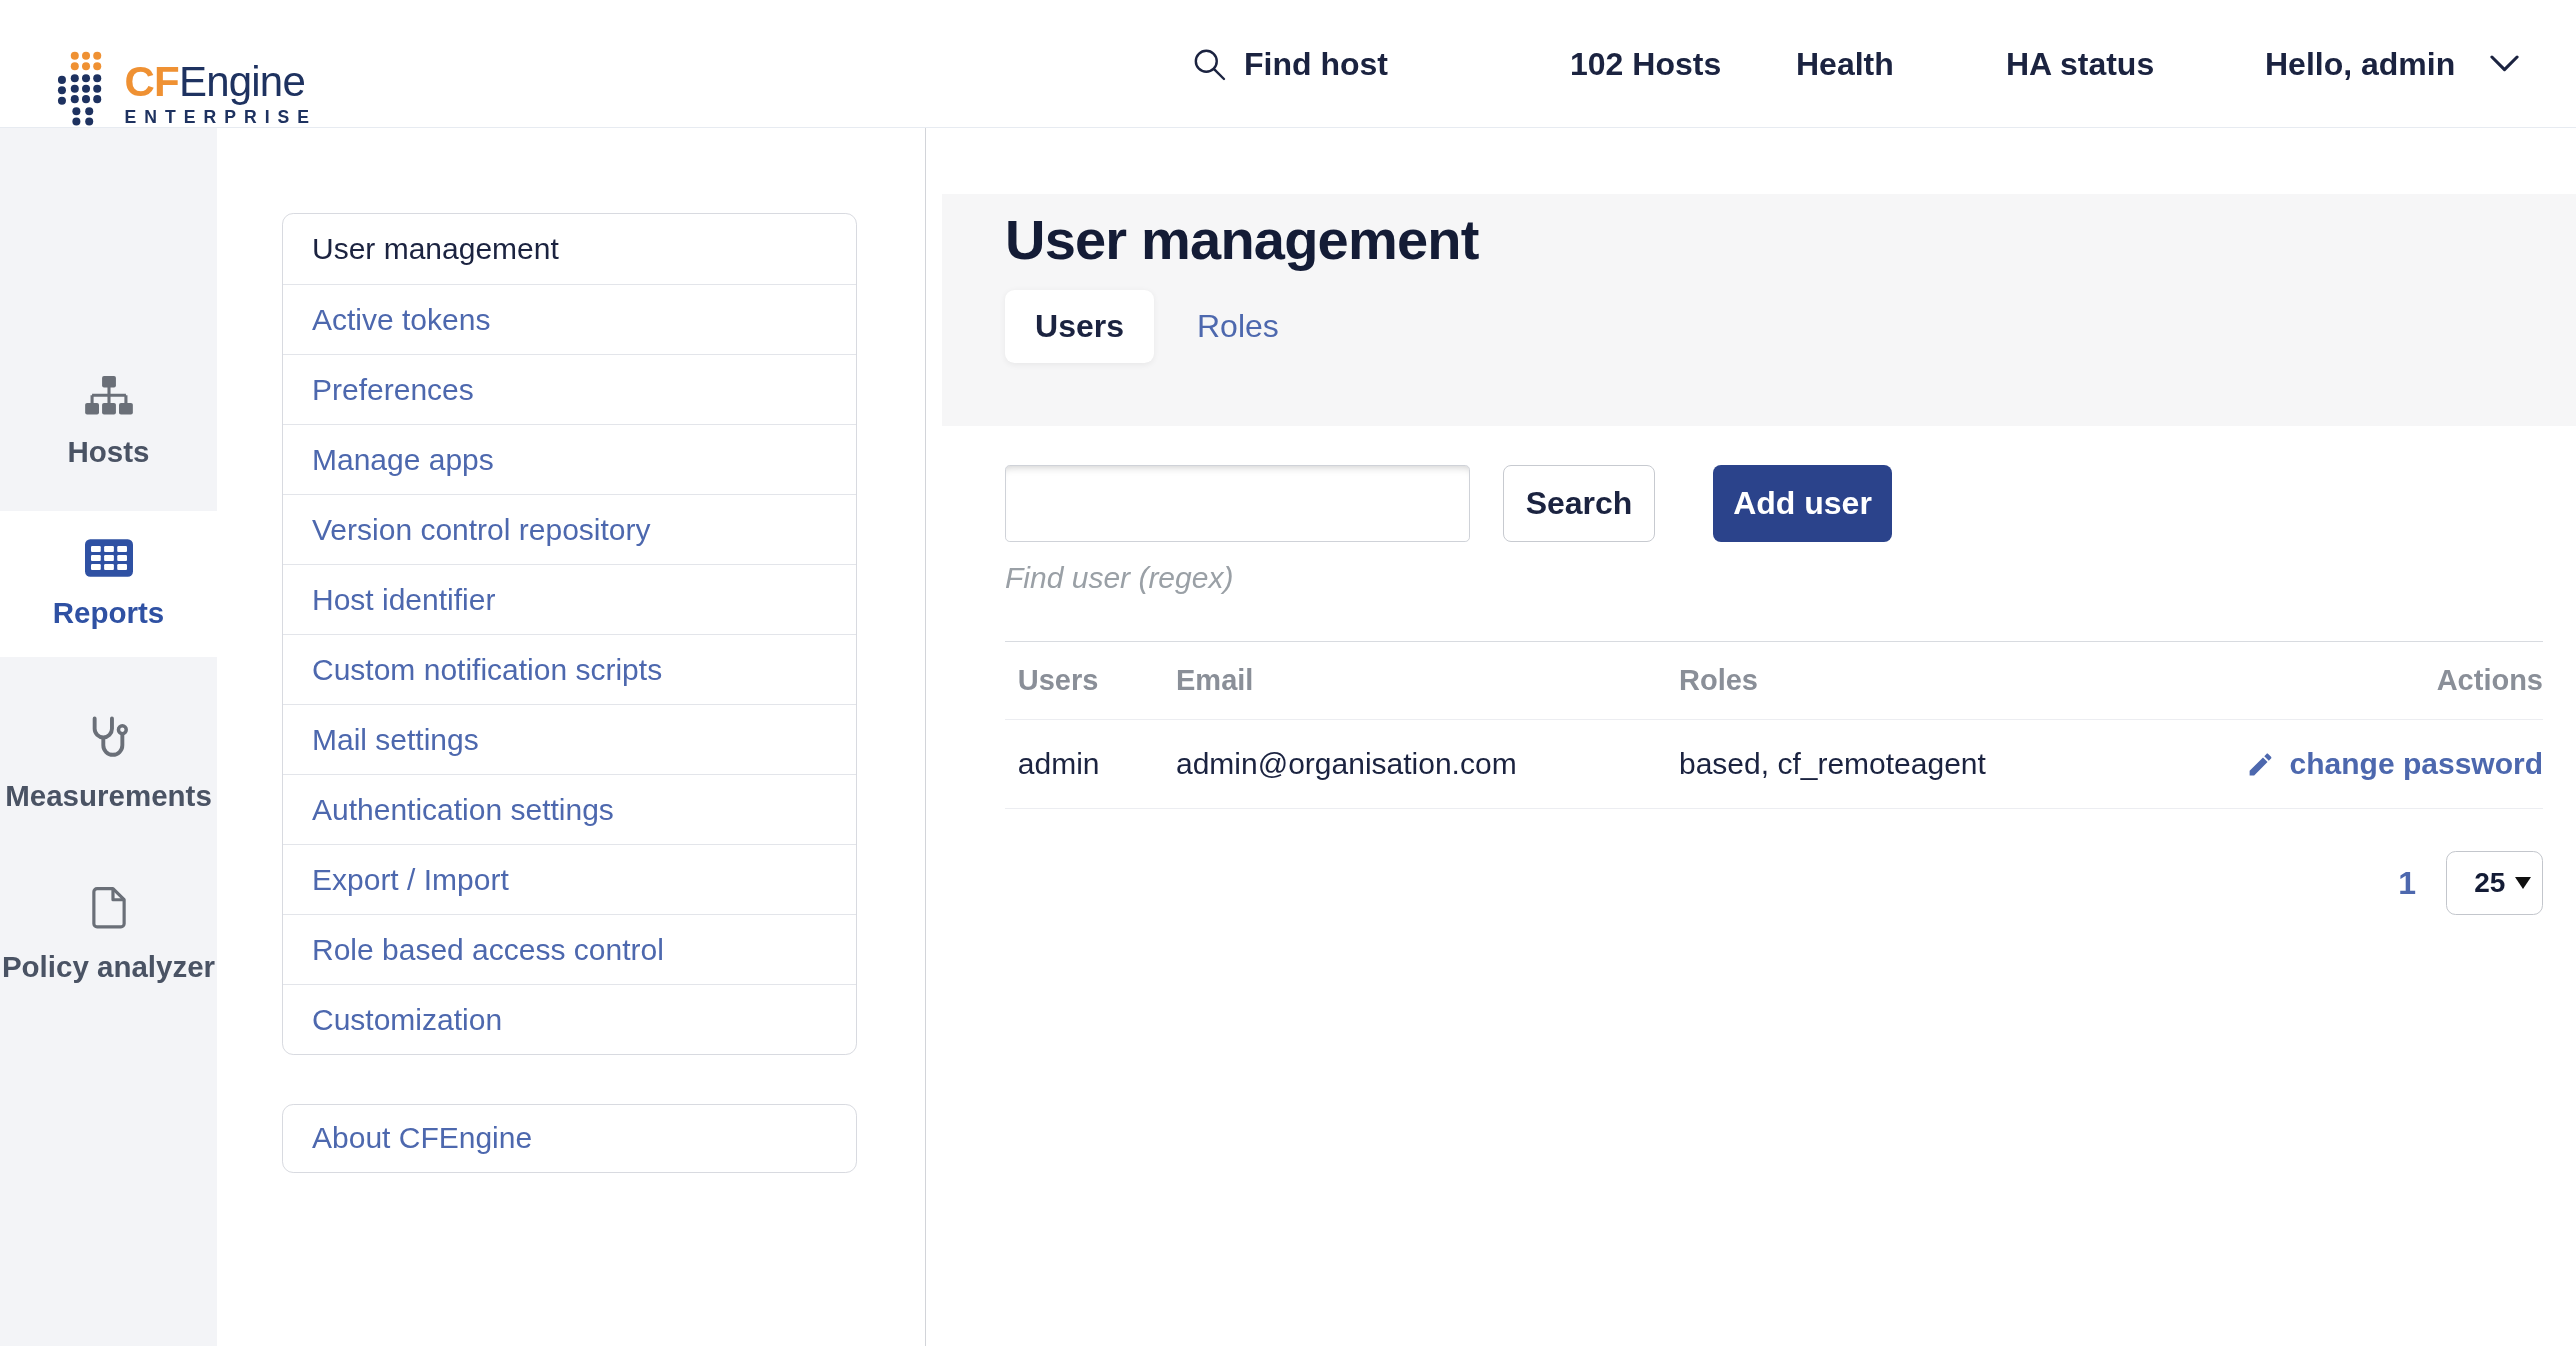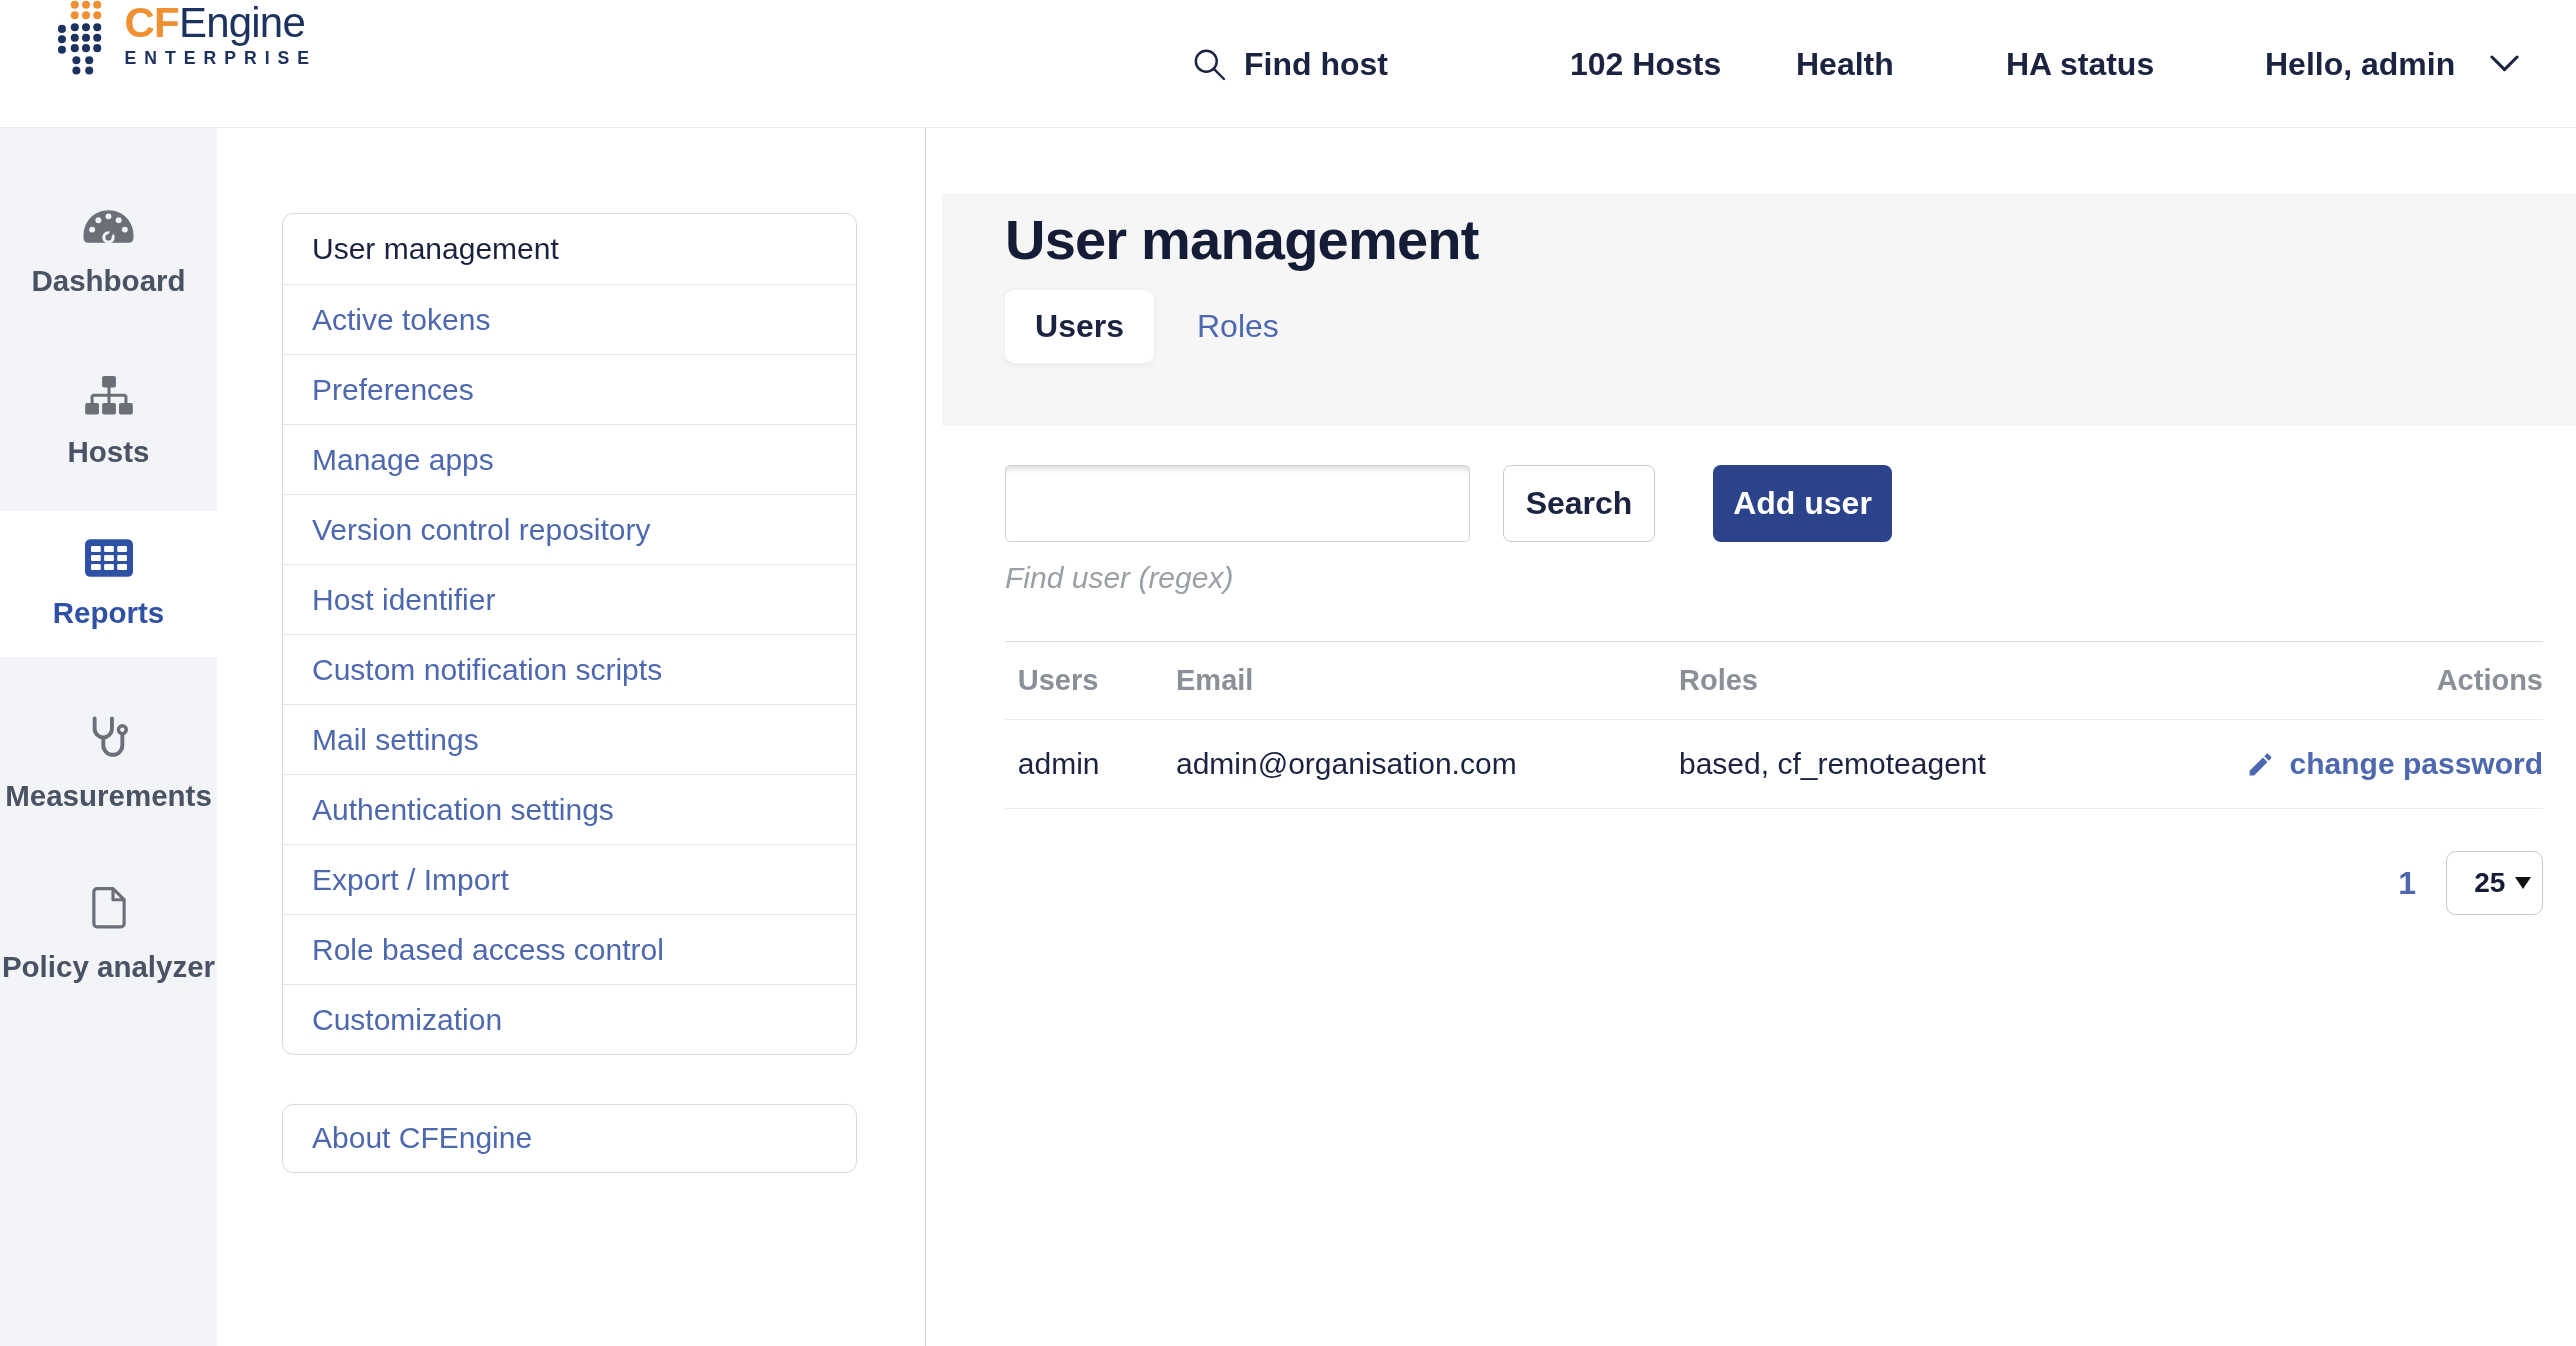--- a/index.html
+++ b/index.html
@@ -10,21 +10,21 @@
     background:#ffffff;
     color:#1b2340;
     overflow:hidden;
   }
 
   
   .topnav {
     position:absolute; left:0; top:0; right:0; height:128px;
     background:#fff; border-bottom:1.6px solid #e7ebf1; z-index:10;
   }
-  .brand { position:absolute; left:57px; top:0; height:128px; display:flex; align-items:flex-start; gap:17.6px; }
+  .brand { position:absolute; left:57px; top:0; height:128px; display:flex; align-items:flex-end; gap:17.6px; }
   .brand-text { display:flex; flex-direction:column; }
   .brand-line1 { font-size:42px; line-height:45px; letter-spacing:-0.8px; }
   .brand-cf { color:#ef9133; font-weight:700; }
   .brand-engine { color:#1e3260; font-weight:400; }
   .brand-sub { font-size:17.6px; letter-spacing:8px; color:#1e3260; font-weight:600; margin-top:3.2px; }
 
   .nav-item {
     position:absolute; top:0; height:128px; display:flex; align-items:center; gap:16px;
     font-size:32px; font-weight:600; color:#1b2340; cursor:pointer; white-space:nowrap;
   }
@@ -213,38 +213,20 @@
     <span>Hello, admin</span>
     <span>
       <svg width="29" height="17.6" viewBox="0 0 30 18" fill="none" stroke="#1b2340" stroke-width="3.2" stroke-linecap="round" stroke-linejoin="round">
         <path d="M2 2 L15 15 L28 2"></path>
       </svg>
     </span>
   </div>
 </header>
 
 <aside class="sidebar">
-  <div class="sb-item sb-dashboard">
-    <span>
-      <svg width="53" height="37" viewBox="0 0 68 46">
-        <path d="M34 2 C16 2 2 16 2 34 v4 a6 6 0 0 0 6 6 h52 a6 6 0 0 0 6 -6 v-4 C66 16 52 2 34 2 z" fill="#6a6f78"></path>
-        <g fill="#f3f4f7">
-          <circle cx="13" cy="27" r="3.8"></circle>
-            <circle cx="21" cy="15" r="3.8"></circle>
-            <circle cx="34" cy="10" r="3.8"></circle>
-          <circle cx="47" cy="15" r="3.8"></circle>
-            <circle cx="55" cy="27" r="3.8"></circle>
-        </g>
-        <circle cx="34" cy="37" r="8" fill="#f3f4f7"></circle>
-        <path d="M34 37 L45 21" stroke="#6a6f78" stroke-width="5" stroke-linecap="round"></path>
-        <circle cx="34" cy="37" r="4" fill="#6a6f78"></circle>
-      </svg>
-    </span>
-    <span>Dashboard</span>
-  </div>
 
   <div class="sb-item sb-hosts">
     <span>
       <svg width="50" height="40" viewBox="0 0 64 52">
         <rect x="23" y="0" width="18" height="15" rx="2.5" fill="#6a6f78"></rect>
         <path d="M32 14 v11 M10 25 h44 M10 25 v10 M32 25 v10 M54 25 v10" stroke="#6a6f78" stroke-width="4" fill="none"></path>
         <rect x="1" y="35" width="18" height="15" rx="2.5" fill="#6a6f78"></rect>
         <rect x="23" y="35" width="18" height="15" rx="2.5" fill="#6a6f78"></rect>
         <rect x="45" y="35" width="18" height="15" rx="2.5" fill="#6a6f78"></rect>
       </svg>

